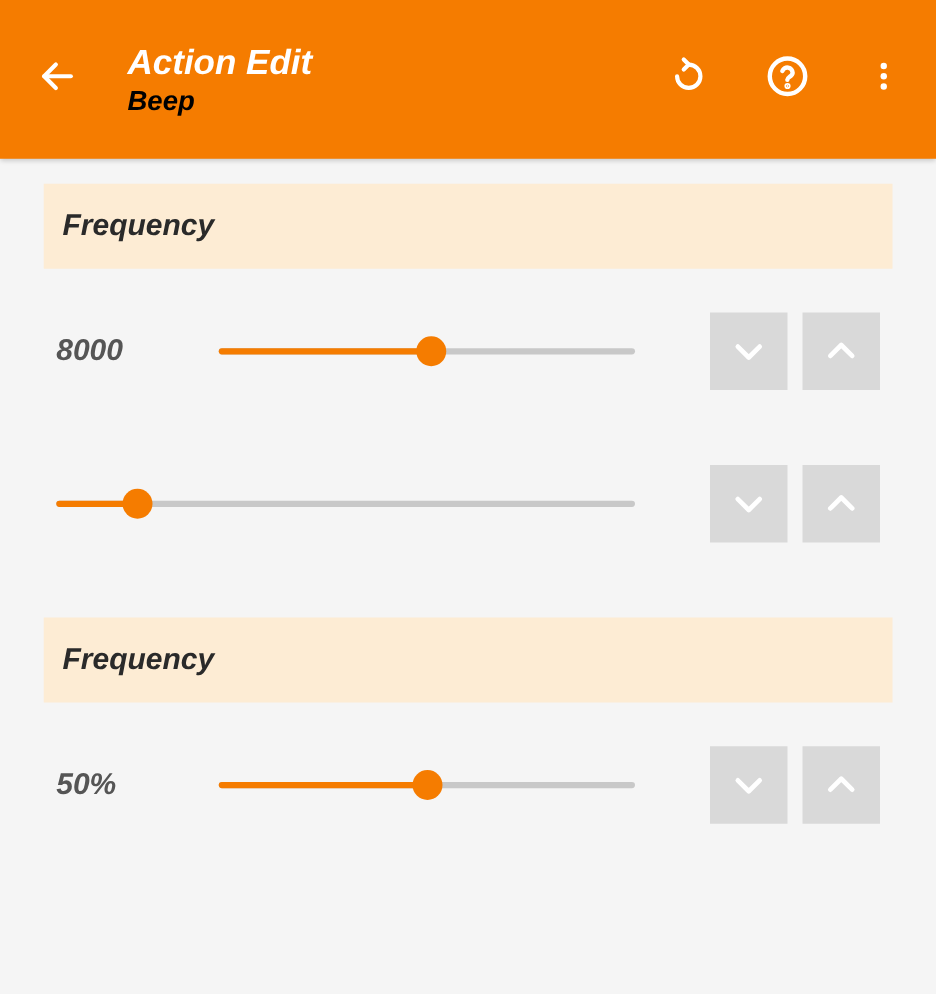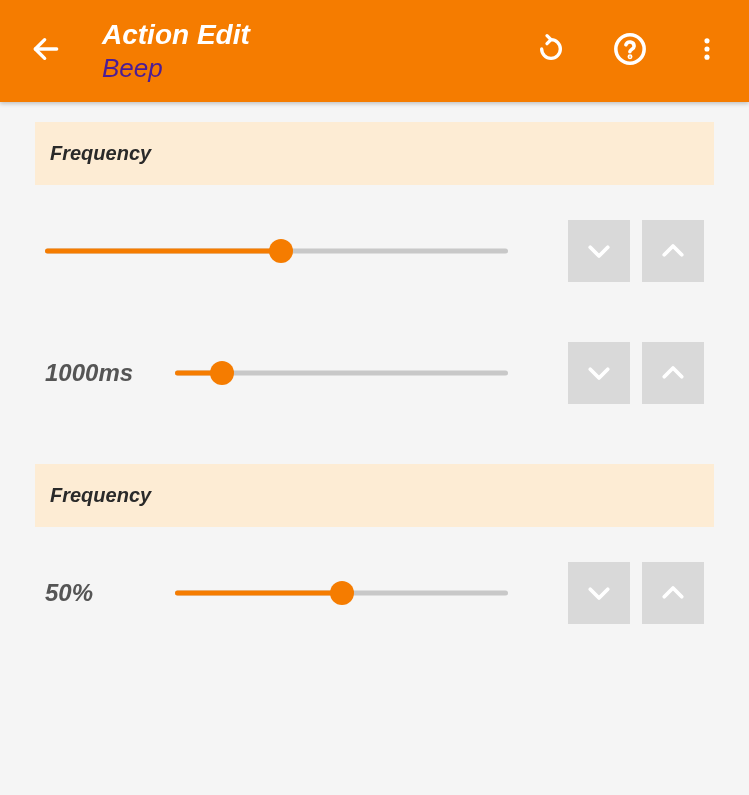--- a/index.html
+++ b/index.html
@@ -5,21 +5,21 @@
     * { margin: 0; padding: 0; box-sizing: border-box; }
     body {
       font-family: 'Comic Sans MS', cursive, sans-serif;
       background: #f5f5f5;
       width: 749px;
       height: 795px;
       overflow: hidden;
     }
     .header {
       background: #f57c00;
-      height: 102px;
+      height: 127px;
       display: flex;
       align-items: center;
       padding: 0 20px;
       box-shadow: 0 2px 4px rgba(0,0,0,0.2);
     }
     .back-btn {
       color: white;
       cursor: pointer;
       padding: 10px;
     }
@@ -27,24 +27,25 @@
       margin-left: 30px;
       flex: 1;
     }
     .title {
       color: white;
       font-size: 28px;
       font-weight: bold;
       font-style: italic;
     }
     .subtitle {
-      color: #4c1d95;
-      font-size: 26px;
+      color: #000000;
+      font-size: 22px;
       font-style: italic;
       margin-top: 2px;
+      font-weight: bold;
     }
     .header-actions {
       display: flex;
       gap: 30px;
       align-items: center;
     }
     .header-icon {
       color: white;
       cursor: pointer;
       padding: 8px;
@@ -52,21 +53,21 @@
     .content {
       padding: 20px 35px;
     }
     .section-header {
       background: #fdecd4;
       padding: 20px 15px;
       margin-bottom: 35px;
     }
     .section-title {
       color: #2a2a2a;
-      font-size: 20px;
+      font-size: 24px;
       font-weight: bold;
       font-style: italic;
     }
     .control-row {
       display: flex;
       align-items: center;
       margin-bottom: 60px;
       padding: 0 10px;
     }
     .value-text {
@@ -160,41 +161,41 @@
     </div>
   </div>
 </div>
 
 <div class="content">
 
   <div class="section-header">
     <div class="section-title">Frequency</div>
   </div>
   <div class="control-row">
+    <div class="value-text">8000</div>
     <div class="slider-container">
       <div class="slider-track"></div>
       <div class="slider-fill" style="width:51%"></div>
       <div class="slider-thumb" style="left:51%"></div>
     </div>
     <div class="stepper-buttons">
       <div class="stepper-btn">
         <svg width="30" height="30" viewBox="0 0 24 24" fill="none" stroke="white" stroke-width="3" stroke-linecap="round" stroke-linejoin="round">
           <polyline points="5 9 12 16 19 9"></polyline>
         </svg>
       </div>
       <div class="stepper-btn">
         <svg width="30" height="30" viewBox="0 0 24 24" fill="none" stroke="white" stroke-width="3" stroke-linecap="round" stroke-linejoin="round">
           <polyline points="5 15 12 8 19 15"></polyline>
         </svg>
       </div>
     </div>
   </div>
 
   <div class="control-row">
-    <div class="value-text">1000ms</div>
     <div class="slider-container">
       <div class="slider-track"></div>
       <div class="slider-fill" style="width:14%"></div>
       <div class="slider-thumb" style="left:14%"></div>
     </div>
     <div class="stepper-buttons">
       <div class="stepper-btn">
         <svg width="30" height="30" viewBox="0 0 24 24" fill="none" stroke="white" stroke-width="3" stroke-linecap="round" stroke-linejoin="round">
           <polyline points="5 9 12 16 19 9"></polyline>
         </svg>

